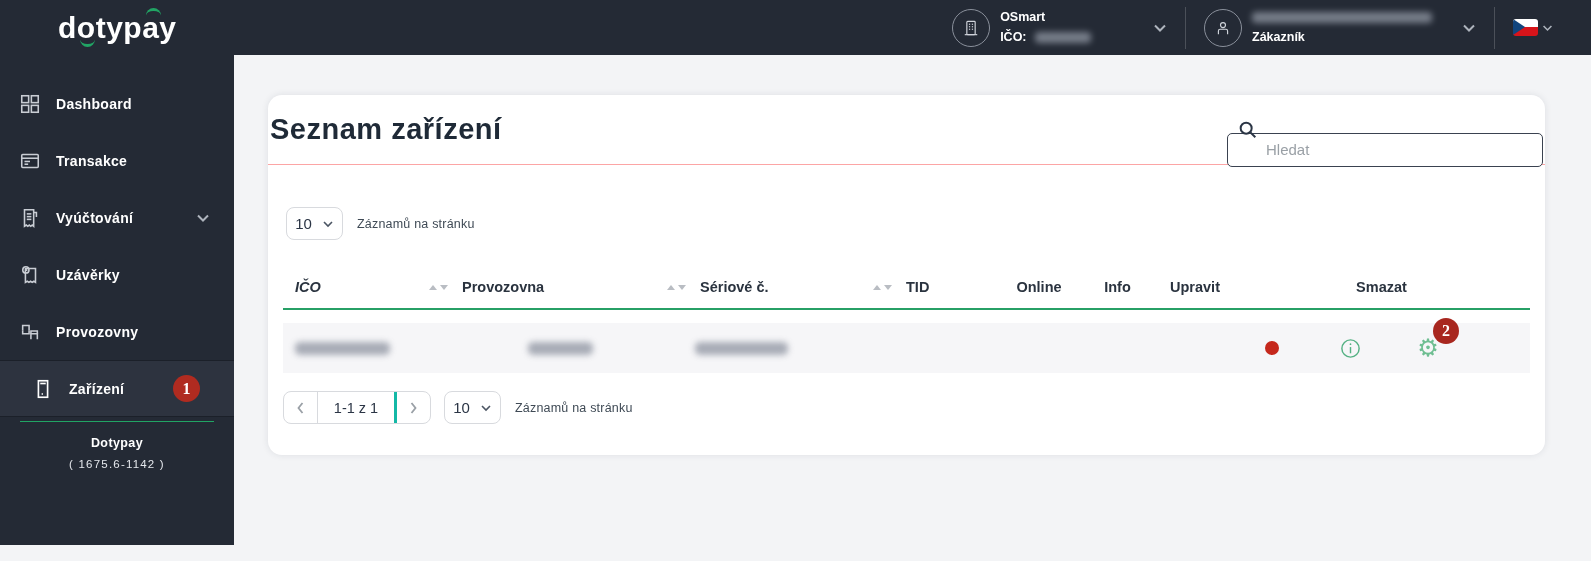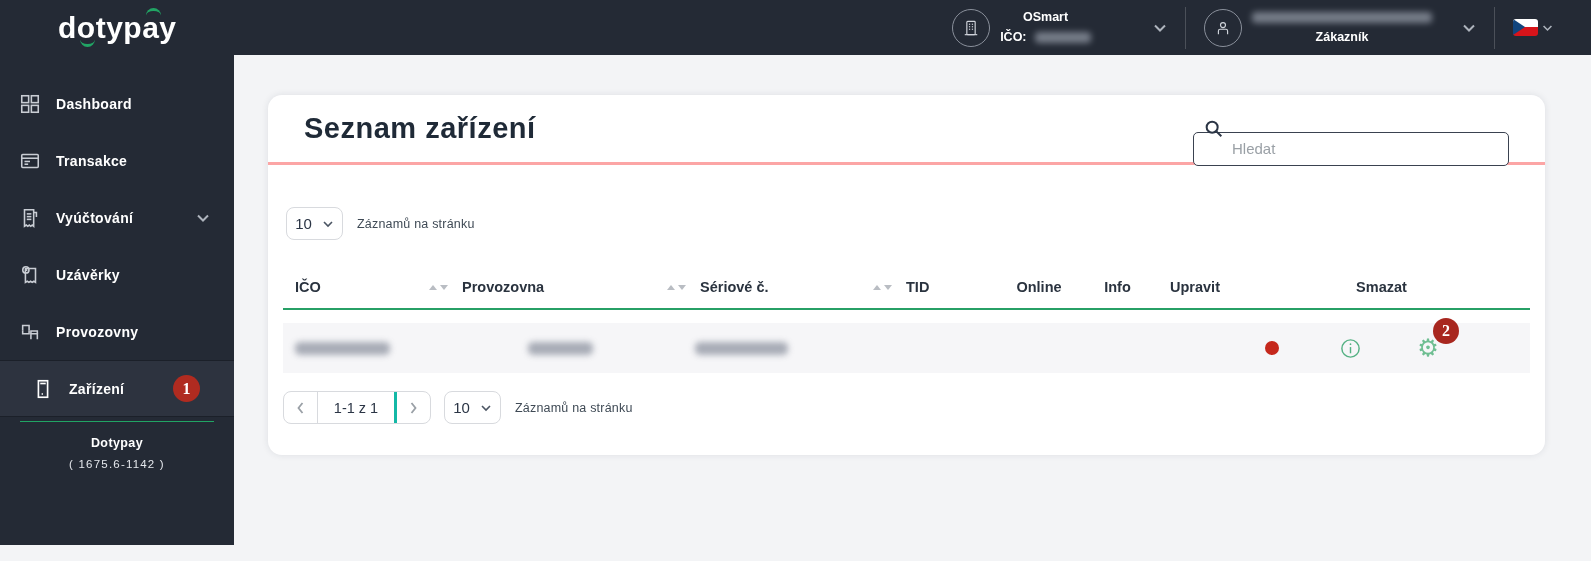--- a/index.html
+++ b/index.html
@@ -8,21 +8,21 @@
 
   
   .topbar { position:absolute; top:0; left:0; right:0; height:55px;
     background:#242a35; display:flex; align-items:center; z-index:10; }
   .logo { margin-left:58px; color:#fff; font-size:30px; font-weight:bold;
     letter-spacing:.5px; position:relative; line-height:1; }
   .logo .arc-under { position:absolute; left:22px; bottom:-4px; width:15px; height:8px;
     border-bottom:3px solid #21a464; border-radius:0 0 12px 12px; }
   .logo .arc-over { position:absolute; left:88px; top:-5px; width:15px; height:8px;
     border-top:3px solid #21a464; border-radius:12px 12px 0 0; }
-  .topbar-right { margin-left:auto; margin-right:38px; display:flex; align-items:center; height:100%;text-align:center; }
+  .topbar-right { margin-left:auto; margin-right:38px; display:flex; align-items:center; height:100%; }
   .tb-group { display:flex; align-items:center; cursor:pointer; }
   .tb-circle { width:38px; height:38px; border:1px solid #8a909b; border-radius:50%;
     display:flex; align-items:center; justify-content:center; color:#cfd3da; flex:0 0 auto; }
   .tb-text { margin-left:10px; color:#fff; font-size:12.5px; font-weight:bold; line-height:1.55; }
   .redact { background:#99a0ac; border-radius:4px; filter:blur(3px); opacity:.7; display:inline-block; vertical-align:middle; }
   .tb-chev { color:#aeb4bd; display:flex; }
   .tb-div { width:1px; height:42px; background:rgba(255,255,255,.18); margin:0 18px; }
   .flag { width:25px; height:17px; border-radius:3px; position:relative; overflow:hidden;
     background:linear-gradient(#ffffff 50%, #d7141a 50%); flex:0 0 auto; }
   .flag::after { content:""; position:absolute; left:0; top:0; width:0; height:0;
@@ -46,21 +46,21 @@
   .side-green-line { height:1px; background:#21a464; margin:4px 20px 0 20px; }
   .side-brand { text-align:center; color:#fff; font-weight:bold; font-size:12.5px;
     margin-top:14px; letter-spacing:.4px; }
   .side-version { text-align:center; color:#e4e7ec; font-size:11.5px; margin-top:8px; letter-spacing:1.2px; }
 
   
   .main { position:absolute; left:234px; top:55px; right:0; bottom:0; background:#f3f4f6; }
   .card { position:absolute; left:34px; top:40px; width:1277px; height:360px;
     background:#fff; border-radius:14px; box-shadow:0 0 7px rgba(30,40,60,.10); }
   .card-head { height:70px; display:flex; align-items:center; justify-content:space-between;
-    padding:0 36px; border-bottom:3px solid #fca5a5; }
+    padding:0 2px; border-bottom:1px solid #fca5a5; }
   .title { font-size:29px; font-weight:bold; color:#1f2a37; letter-spacing:.5px; }
   .search { position:relative; width:316px; height:34px; }
   .search input { width:100%; height:100%; border:1.6px solid #3a4250; border-radius:5px;
     padding:0 10px 0 38px; font-size:15px; color:#333; outline:none; font-family:inherit; background:#fff;margin-top:20px; }
   .search input::placeholder { color:#9aa0a6; }
   .search .mag { position:absolute; left:10px; top:6px; }
 
   .controls { display:flex; align-items:center; margin:42px 18px 0; }
   .select-pill { display:flex; align-items:center; justify-content:center; gap:10px;
     width:57px; height:33px; border:1px solid #d8dade; border-radius:8px; background:#fff;
@@ -71,21 +71,21 @@
   .thead { display:flex; align-items:center; height:44px; margin:26px 15px 0;
     padding-left:12px; border-bottom:2px solid #27a066;
     font-size:14.5px; font-weight:bold; color:#2a333f; }
   .th { display:flex; align-items:center; }
   .th .sorts { margin-left:auto; margin-right:14px; display:flex; gap:3px; align-items:center; cursor:pointer; }
   .tri-up { width:0; height:0; border-left:4px solid transparent; border-right:4px solid transparent;
     border-bottom:5px solid #b9bdc3; }
   .tri-down { width:0; height:0; border-left:4px solid transparent; border-right:4px solid transparent;
     border-top:5px solid #b9bdc3; }
   .tri-down.active { border-top-color:#21a464; }
-  .c1{width:233px;} .c2{width:167px;} .c3{width:238px;} .c4{width:206px;}
+  .c1{width:233px;} .c2{width:167px;font-style:italic;} .c3{width:238px;} .c4{width:206px;}
   .c5{width:94px;} .c6{width:78px; justify-content:center;} .c7{width:79px; justify-content:center;}
   .c8{width:76px; justify-content:center;} .c9{flex:1; justify-content:center;}
 
   .trow { height:50px; margin:13px 15px 0; background:#f6f6f8; display:flex;
     align-items:center; padding-left:12px; }
   .trow .td { display:flex; align-items:center; }
   .row-redact { background:#8d93a0; border-radius:5px; filter:blur(3px); opacity:.75; height:13px; }
   .dot { width:14px; height:14px; border-radius:50%; background:#c5281c; }
   .gear-wrap { position:relative; display:flex; align-items:center; justify-content:center;
     width:26px; height:26px; cursor:pointer; }

